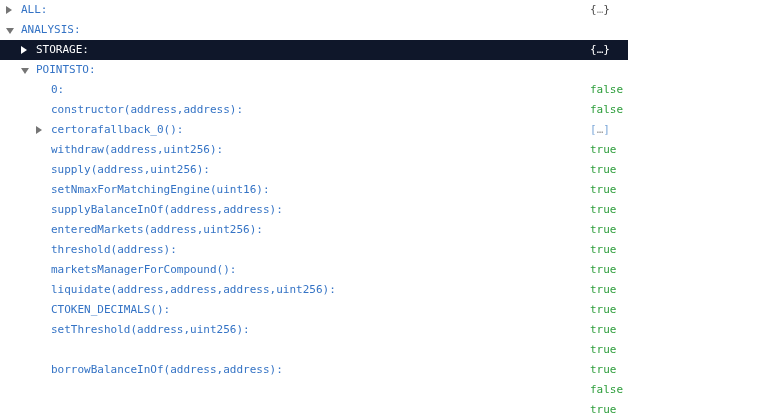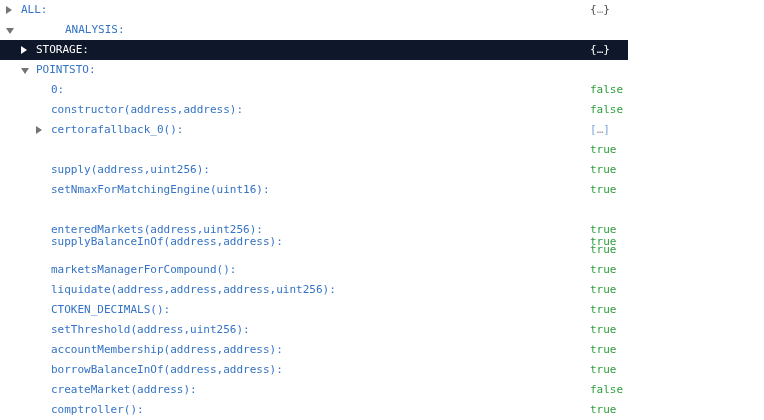--- a/index.html
+++ b/index.html
@@ -71,21 +71,21 @@
 <body>
 
 <div id="app">
     <div class="row" style="top: 0px;">
       <span class="arrow collapsed" style="left: 6px;"></span>
       <span class="key" style="left: 21px;">ALL:</span>
       <span class="value val-object"><span>{</span><span class="dots">…</span><span>}</span></span>
     </div>
     <div class="row" style="top: 20px;">
       <span class="arrow expanded" style="left: 6px;"></span>
-      <span class="key" style="left: 21px; margin-left: 44px;">ANALYSIS:</span>
+      <span class="key" style="left: 21px;">ANALYSIS:</span>
     </div>
     <div class="row selected" style="top: 40px;">
       <span class="arrow collapsed" style="left: 21px;"></span>
       <span class="key" style="left: 36px;">STORAGE:</span>
       <span class="value val-object"><span>{</span><span class="dots">…</span><span>}</span></span>
     </div>
     <div class="row" style="top: 60px;">
       <span class="arrow expanded" style="left: 21px;"></span>
       <span class="key" style="left: 36px;">POINTSTO:</span>
     </div>
@@ -96,66 +96,65 @@
     <div class="row" style="top: 100px;">
       <span class="key" style="left: 51px;">constructor(address,address):</span>
       <span class="value val-bool">false</span>
     </div>
     <div class="row" style="top: 120px;">
       <span class="arrow collapsed" style="left: 36px;"></span>
       <span class="key" style="left: 51px;">certorafallback_0():</span>
       <span class="value val-array"><span>[</span><span class="dots">…</span><span>]</span></span>
     </div>
     <div class="row" style="top: 140px;">
+      <span class="key" style="left: 51px;">withdraw(address,uint256):</span>
       <span class="value val-bool">true</span>
     </div>
     <div class="row" style="top: 160px; padding-left: 36px;">
       <span class="key" style="left: 51px;">supply(address,uint256):</span>
       <span class="value val-bool">true</span>
     </div>
     <div class="row" style="top: 180px;">
       <span class="key" style="left: 51px;">setNmaxForMatchingEngine(uint16):</span>
       <span class="value val-bool">true</span>
     </div>
-    <div class="row" style="top: 200px; margin-top: 32px;">
+    <div class="row" style="top: 200px;">
       <span class="key" style="left: 51px;">supplyBalanceInOf(address,address):</span>
       <span class="value val-bool">true</span>
     </div>
     <div class="row" style="top: 220px; padding-left: 40px;">
       <span class="key" style="left: 51px;">enteredMarkets(address,uint256):</span>
       <span class="value val-bool">true</span>
     </div>
     <div class="row" style="top: 240px;">
+      <span class="key" style="left: 51px;">threshold(address):</span>
       <span class="value val-bool">true</span>
     </div>
     <div class="row" style="top: 260px;">
       <span class="key" style="left: 51px;">marketsManagerForCompound():</span>
       <span class="value val-bool">true</span>
     </div>
     <div class="row" style="top: 280px;">
       <span class="key" style="left: 51px;">liquidate(address,address,address,uint256):</span>
       <span class="value val-bool">true</span>
     </div>
     <div class="row" style="top: 300px;">
       <span class="key" style="left: 51px;">CTOKEN_DECIMALS():</span>
       <span class="value val-bool">true</span>
     </div>
     <div class="row" style="top: 320px;">
       <span class="key" style="left: 51px;">setThreshold(address,uint256):</span>
       <span class="value val-bool">true</span>
     </div>
     <div class="row" style="top: 340px;">
-      <span class="key" style="left: 51px;">accountMembership(address,address):</span>
       <span class="value val-bool">true</span>
     </div>
     <div class="row" style="top: 360px; padding-left: 24px;">
       <span class="key" style="left: 51px;">borrowBalanceInOf(address,address):</span>
       <span class="value val-bool">true</span>
     </div>
     <div class="row" style="top: 380px;">
-      <span class="key" style="left: 51px;">createMarket(address):</span>
       <span class="value val-bool">false</span>
     </div>
     <div class="row" style="top: 400px;">
-      <span class="key" style="left: 51px;">comptroller():</span>
       <span class="value val-bool">true</span>
     </div>
   </div>
 
 </body></html>

